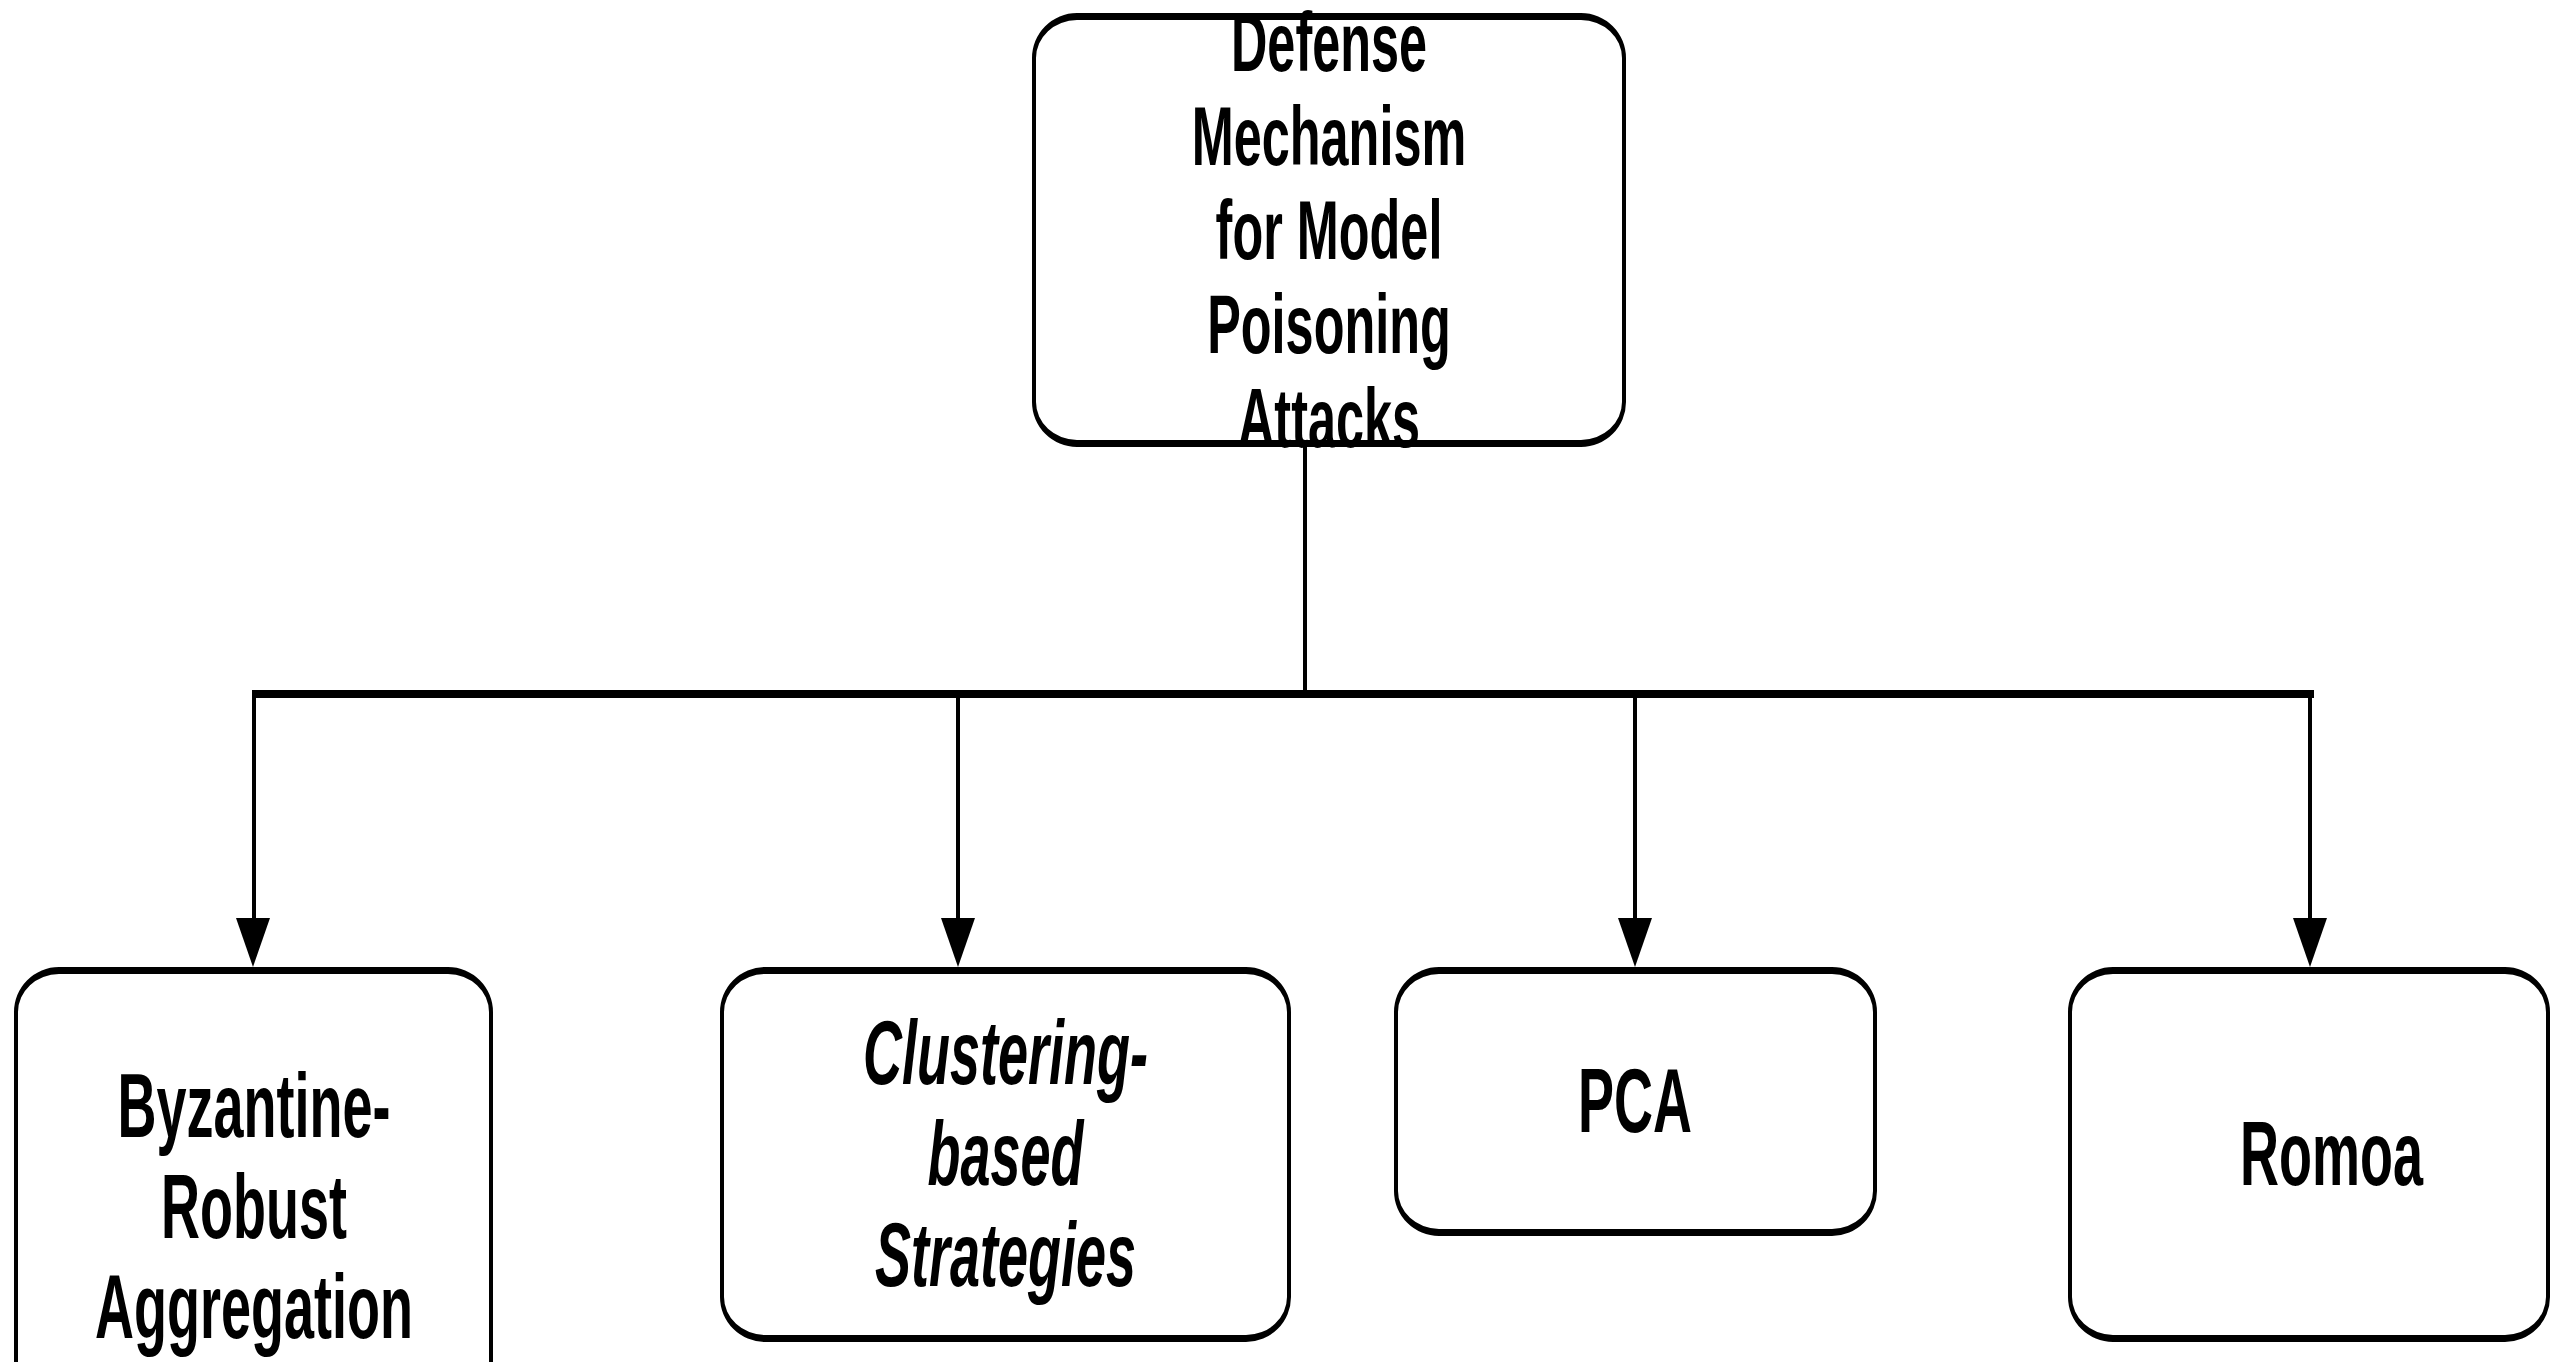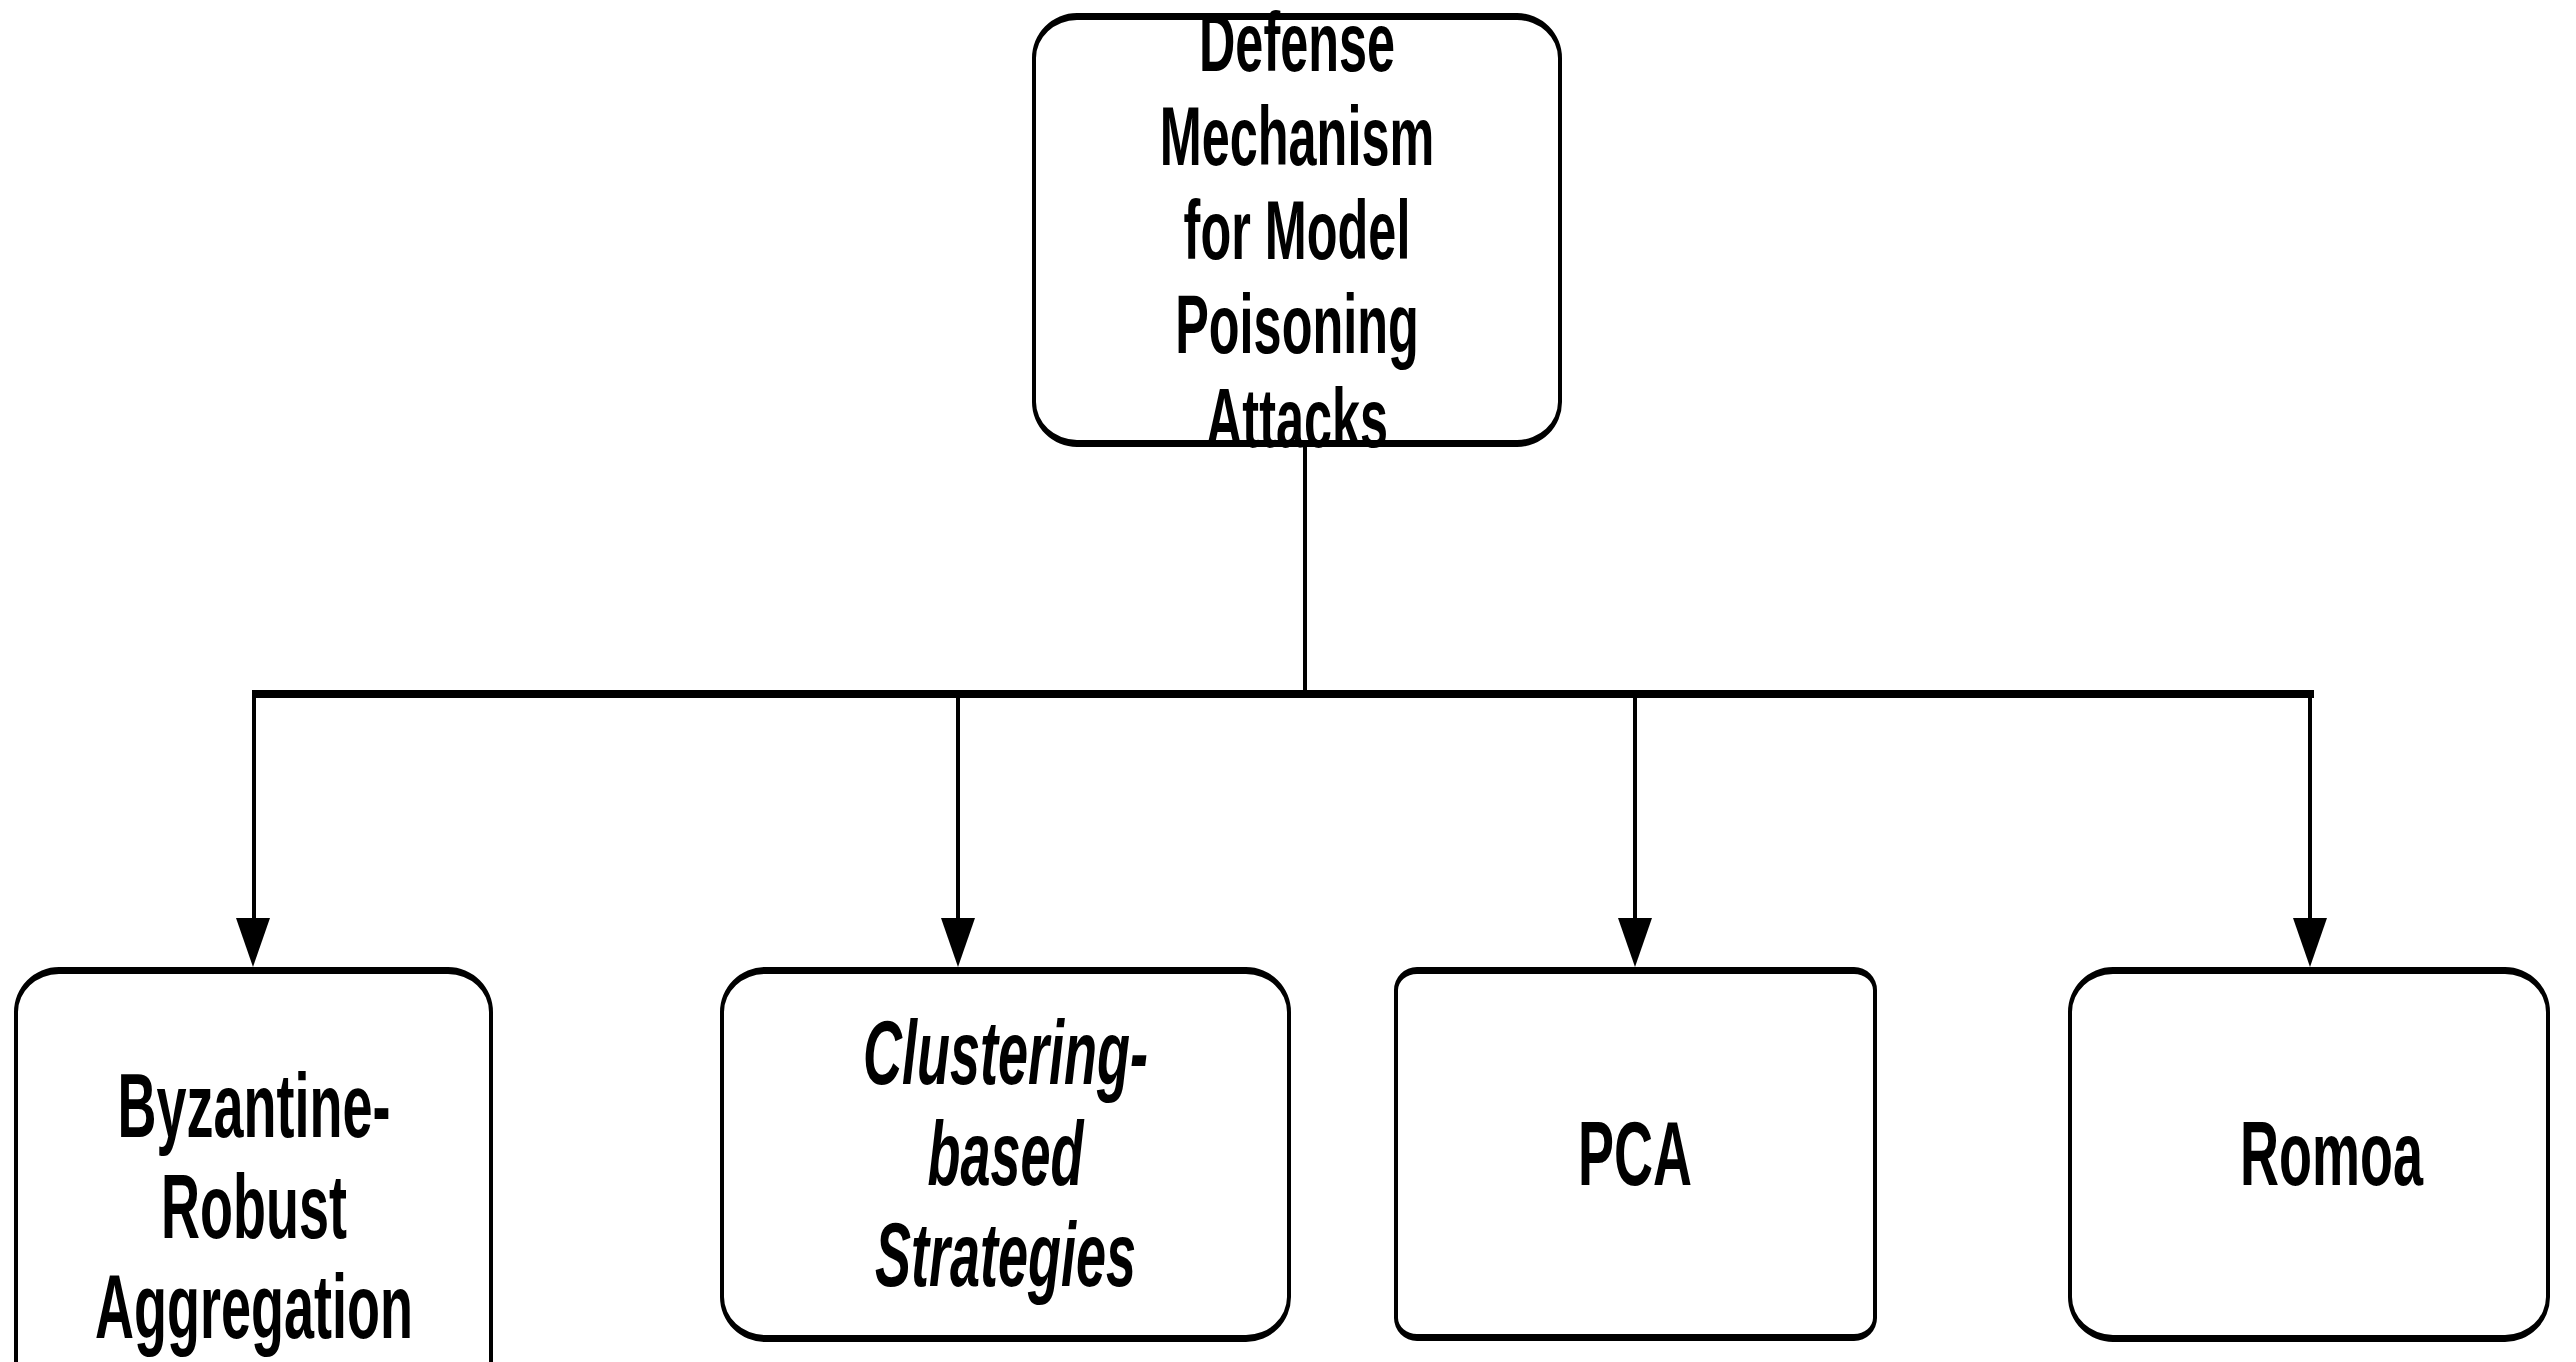--- a/index.html
+++ b/index.html
@@ -35,25 +35,25 @@
   .label{
     display:block;
     white-space:pre-line;
     text-align:center;
     font-weight:700;
     line-height:1.12;
     transform:scaleX(0.60);
     transform-origin:50% 50%;
     color:var(--line-color);
   }
-  .n-root{left:1032px;top:13px;width:530px;height:434px;justify-content:center;}
+  .n-root{left:1032px;top:13px;width:594px;height:434px;justify-content:center;}
   .n-root .label{font-size:84px;}
   .n-c1{left:14px;top:967px;width:479px;height:480px;}
   .n-c2{left:720px;top:967px;width:571px;height:375px;font-style:italic;}
-  .n-c3{left:1394px;top:967px;width:483px;height:374px;border-radius:23px;}
+  .n-c3{left:1394px;top:967px;width:483px;height:269px;}
   .n-c4{left:2068px;top:967px;width:482px;height:375px;padding-left:45px;}
   .child .label{font-size:90px;}
   
   .vline,.hline{position:absolute;background:var(--line-color);}
   .stem{left:1303px;top:445px;width:3.8px;height:247px;}
   .hbar{left:252px;top:690px;width:2062px;height:7.5px;}
   .shaft{width:3.8px;top:695px;height:227px;}
   .shaft.s1{left:252px;}
   .shaft.s2{left:956px;}
   .shaft.s3{left:1633px;}

